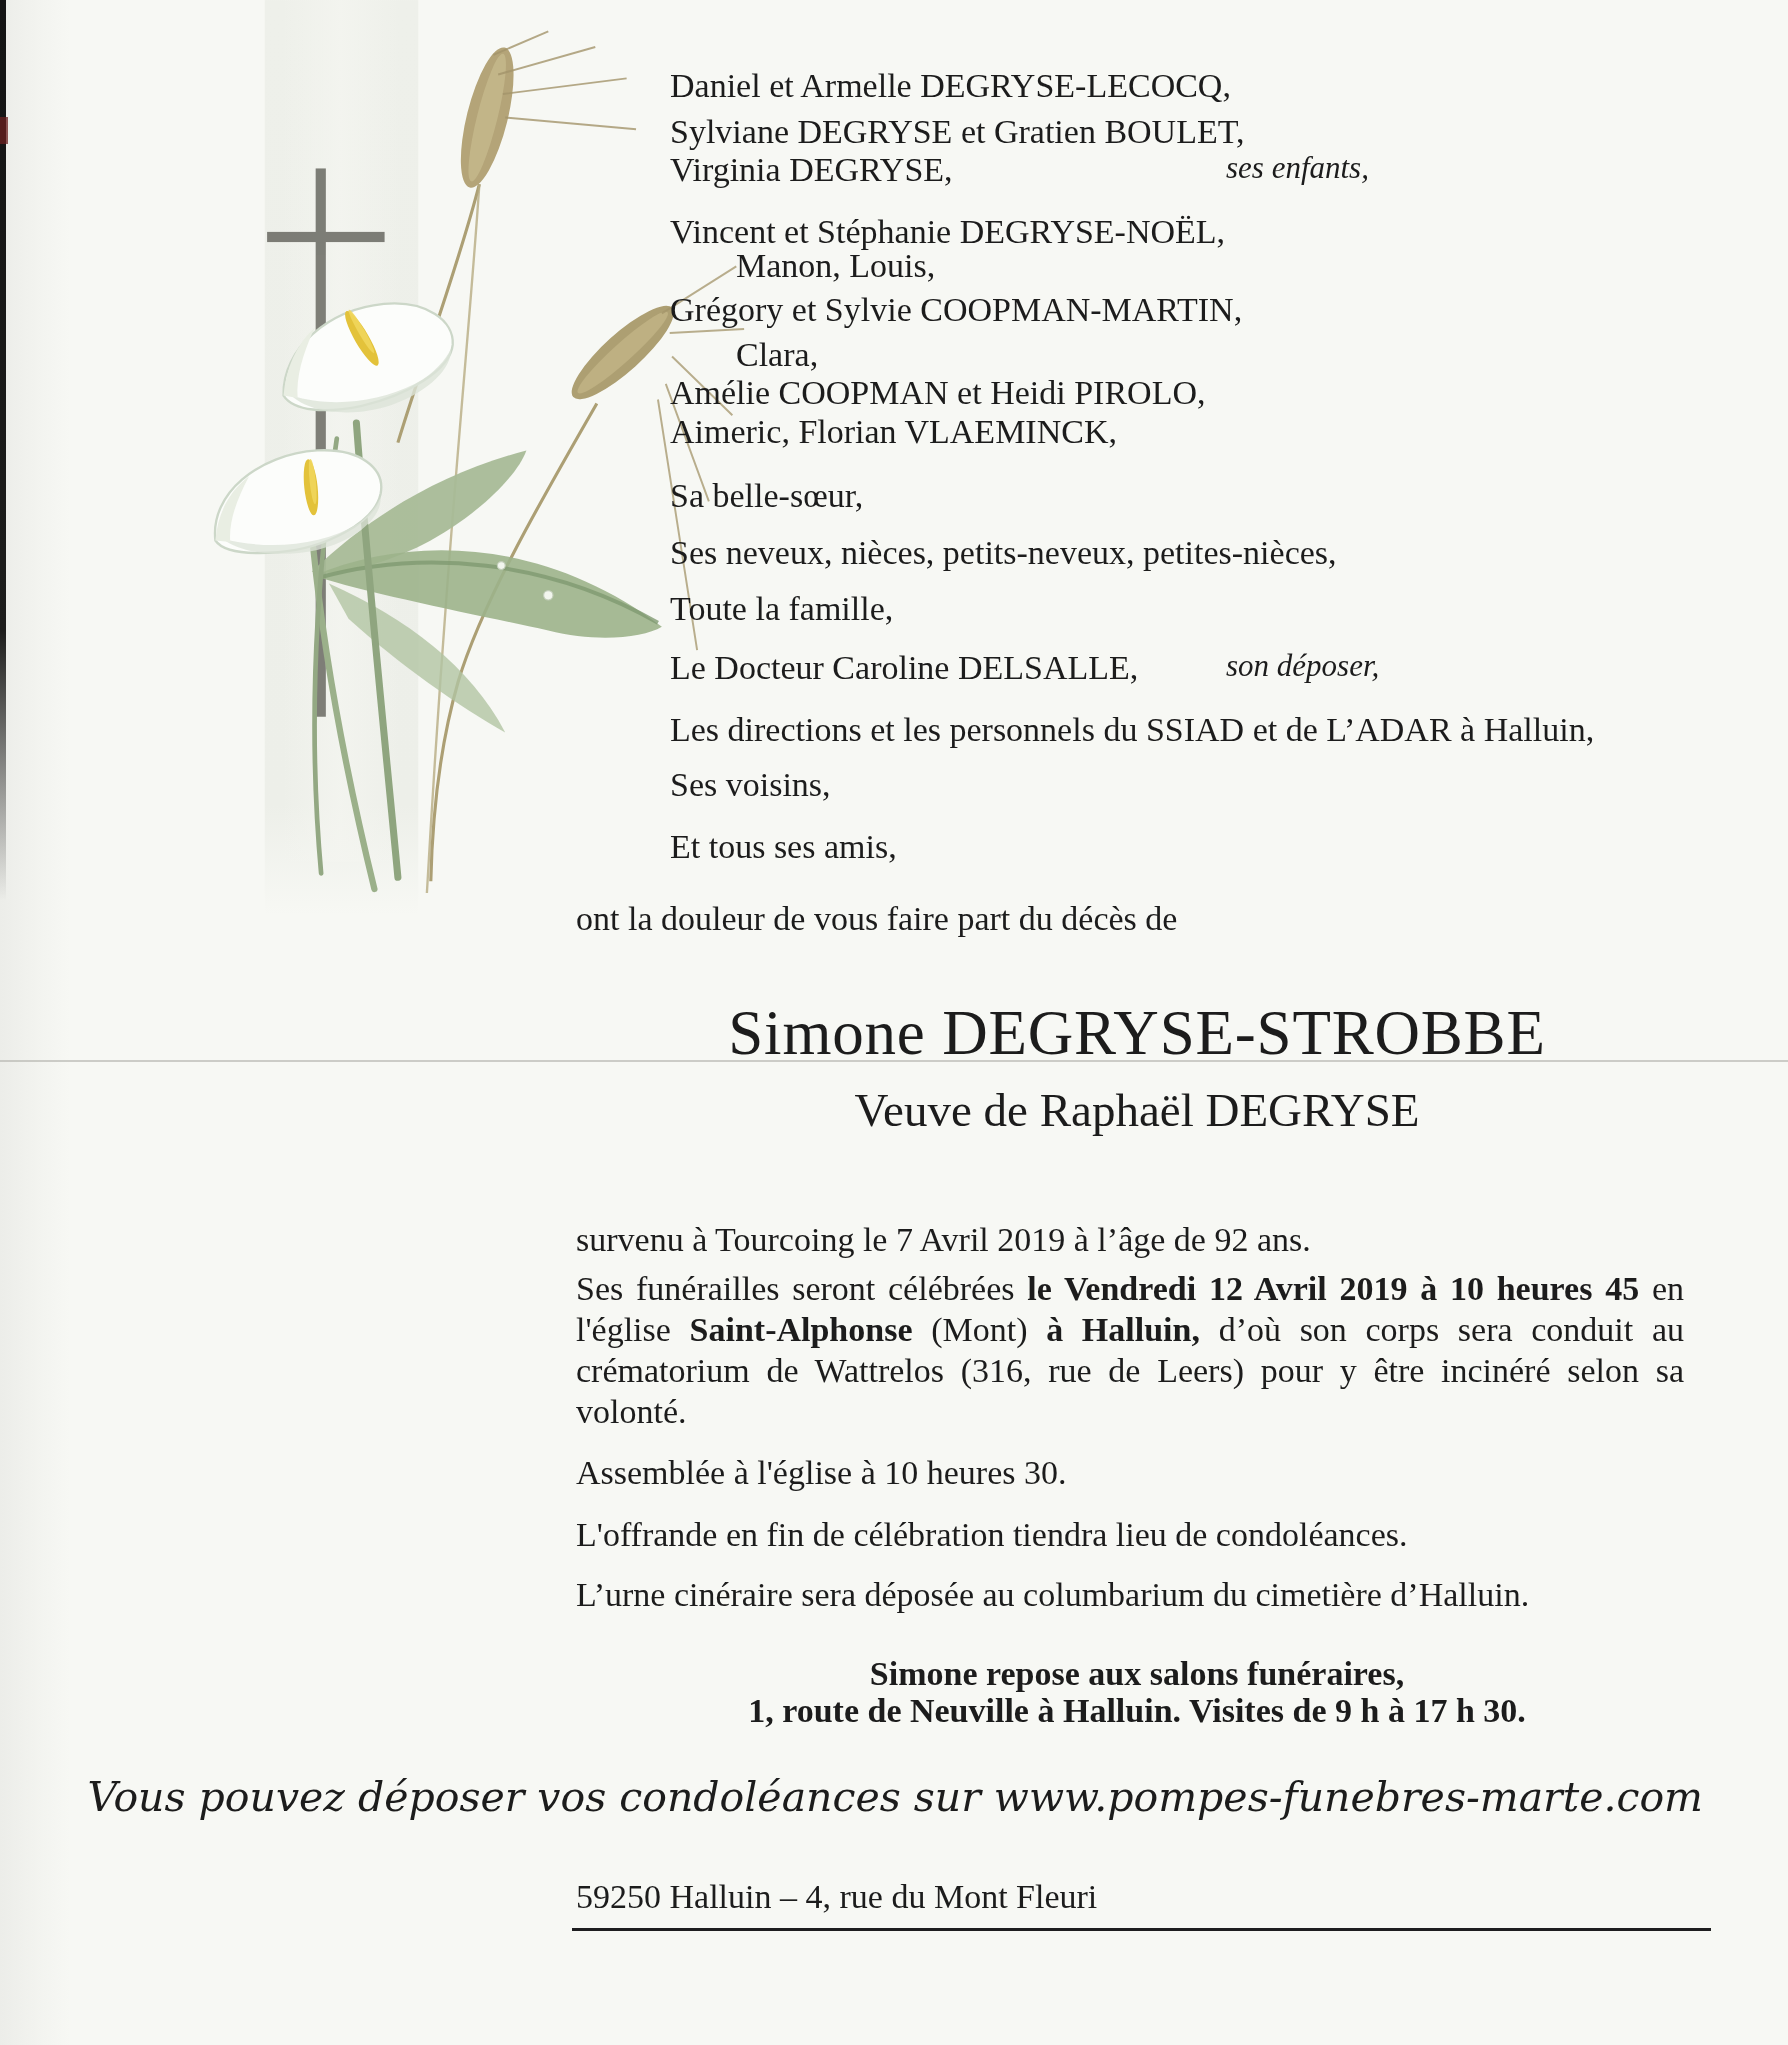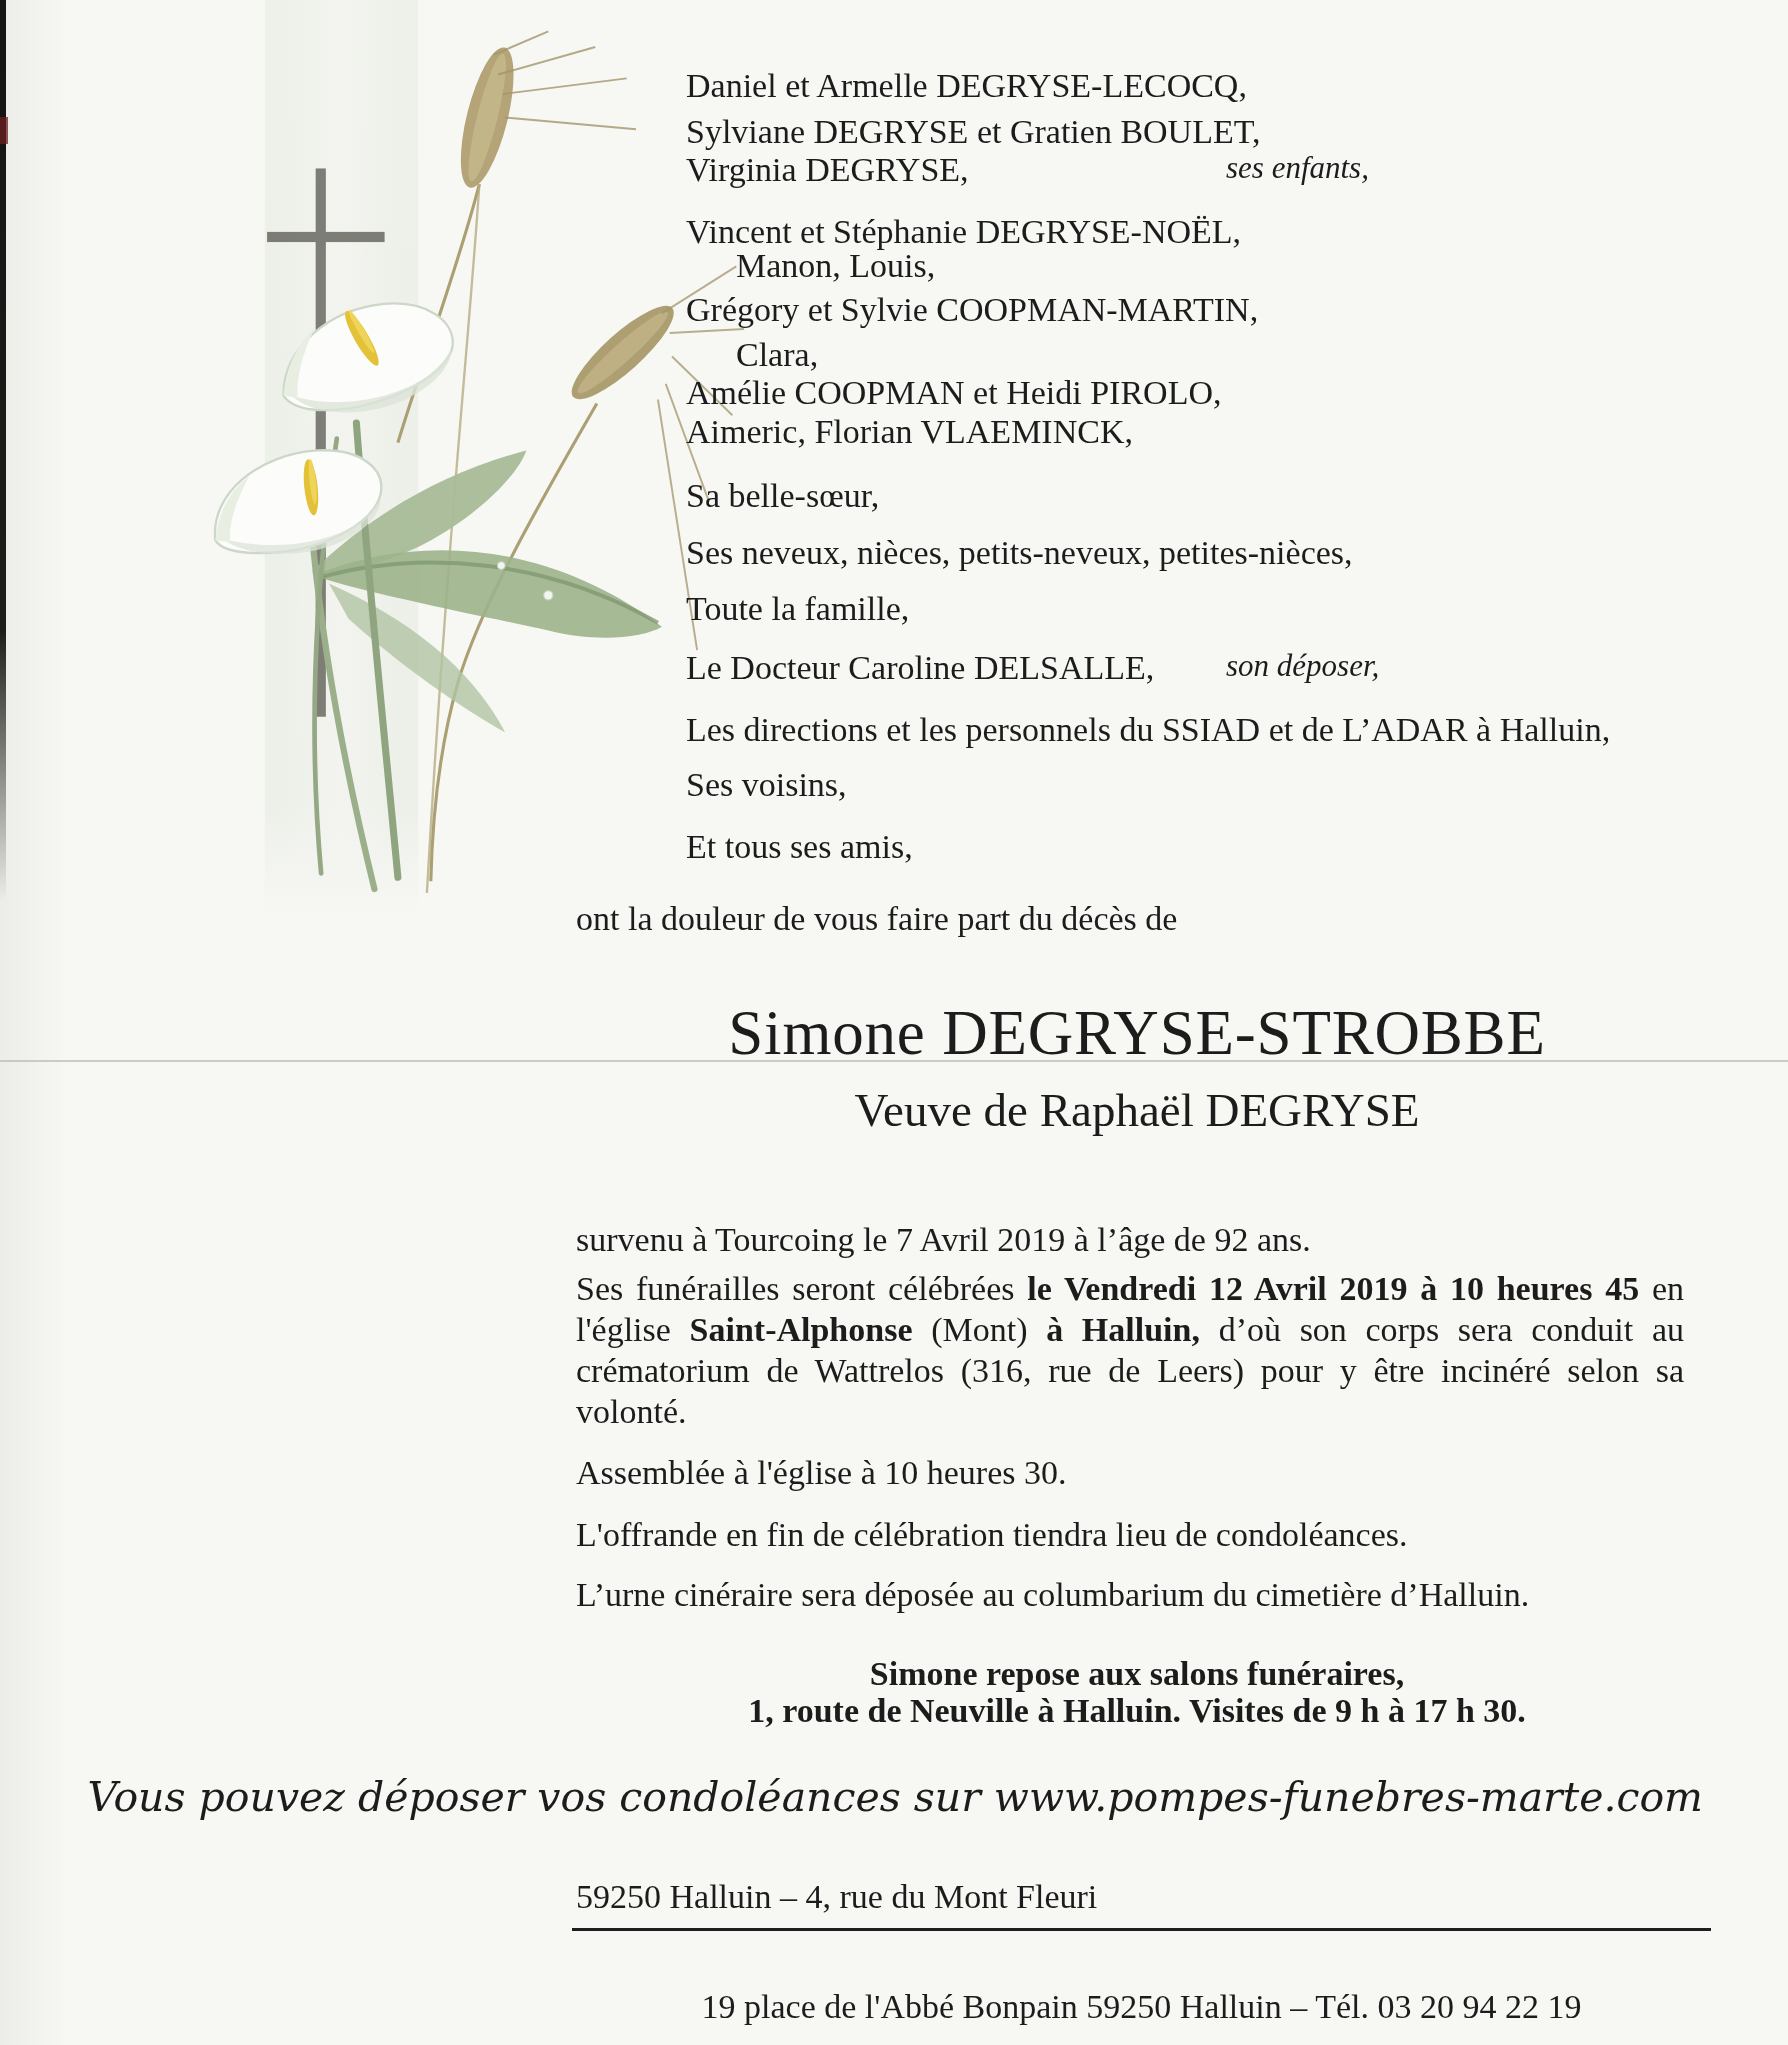--- a/index.html
+++ b/index.html
@@ -13,21 +13,21 @@
   .edge-shadow{position:absolute;left:0;top:0;width:70px;height:2046px;
     background:linear-gradient(90deg,#ecede9 0%,#f3f4f0 60%,rgba(247,248,244,0) 100%);}
   .edge-sliver{position:absolute;left:0;top:0;width:5.5px;height:901px;
     background:linear-gradient(180deg,#141414 0%,#1d1d1c 70%,rgba(40,40,38,0) 100%);}
   .edge-mark{position:absolute;left:0;top:117px;width:7.8px;height:27px;background:#6b2020;opacity:.75;}
   .hairline{position:absolute;left:0;top:1060px;width:1789px;height:1.6px;background:#b9b9b3;opacity:.7;}
   
   .deco{position:absolute;left:0;top:0;pointer-events:none;}
   
   .t{position:absolute;font-size:34px;line-height:42px;white-space:nowrap;}
-  .names{left:670px;margin-left:16px;}
+  .names{left:670px;}
   .indent{left:736px;}
   .pleft{left:576px;text-align:right;}
   .lbl{position:absolute;left:1226px;font-style:italic;font-size:31px;line-height:39px;white-space:nowrap;}
   .center-col{position:absolute;left:580px;width:1114px;text-align:center;white-space:nowrap;font-size:34px;}
   .big-name{font-size:63px;line-height:75px;letter-spacing:0.8px;}
   .sub-name{font-size:47px;line-height:56px;}
   .just{position:absolute;left:576px;width:1108px;font-size:34px;line-height:41px;
         text-align:justify;white-space:normal;}
   .b{font-weight:bold;}
   .script{position:absolute;right:86px;font-size:41px;line-height:49px;font-style:italic;
@@ -157,16 +157,15 @@
 
   <div class="center-col b" style="top:1655px">Simone repose aux salons funéraires,</div>
   <div class="center-col b" style="top:1692px">1, route de Neuville à Halluin. Visites de 9 h à 17 h 30.</div>
 
   <div class="script" style="top:1773px">Vous pouvez déposer vos condoléances sur www.pompes-funebres-marte.com</div>
 
   <div class="t pleft" style="top:1876px">59250 Halluin – 4, rue du Mont Fleuri</div>
 
   <div class="rule"></div>
 
-  <div class="footer-col" style="top:1988px;font-size:34px">19 place de l'Abbé Bonpain 59250 Halluin – Tél. 03 20 94 22 19</div>
 
 </div>
 
 
 </body></html>

